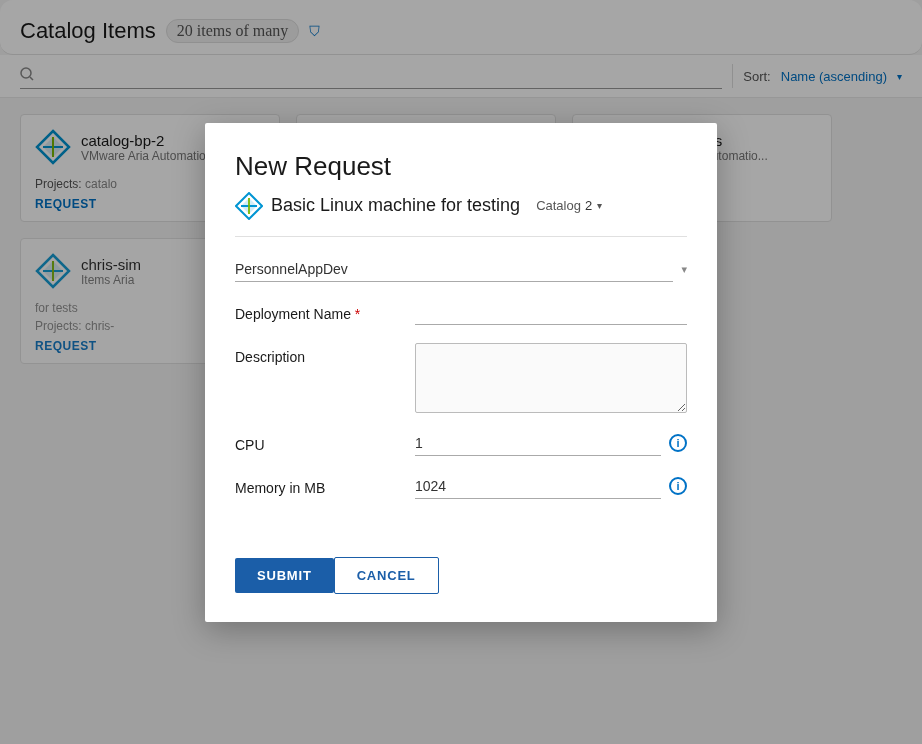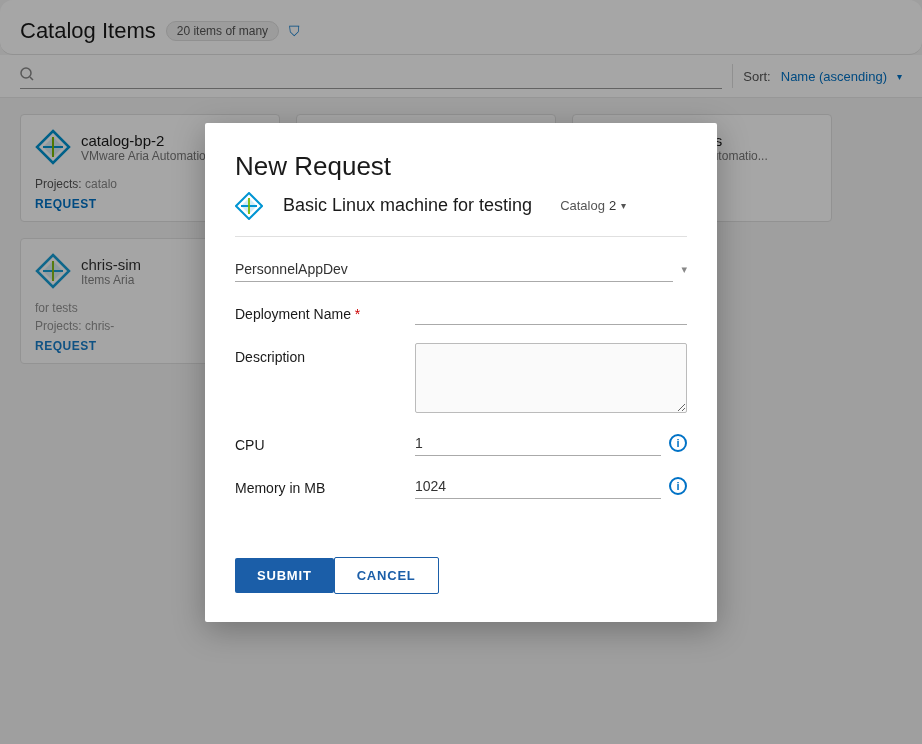--- a/index.html
+++ b/index.html
@@ -24,23 +24,24 @@
     }
     .page-title {
       font-size: 22px;
       font-weight: 300;
       color: #1a1a1a;
     }
     .items-badge {
       background: #f0f0f0;
       border: 1px solid #ddd;
       border-radius: 12px;
-      font-size: 12px;
+      font-size: 16px;
       color: #555;
       padding: 2px 10px;
+      font-family: Liberation Serif, serif;
     }
     .filter-icon {
       color: #0072c6;
       font-size: 14px;
       cursor: pointer;
     }
 
     
     .toolbar {
       display: flex;
@@ -169,21 +170,21 @@
     }
     .modal-title {
       font-size: 26px;
       font-weight: 300;
       color: #1a1a1a;
       margin-bottom: 10px;
     }
     .modal-subtitle {
       display: flex;
       align-items: center;
-      gap: 20px;
+      gap: 8px;
     }
     .modal-subtitle-icon {
       width: 28px;
       height: 28px;
     }
     .modal-subtitle-text {
       font-size: 18px;
       font-weight: 400;
       color: #1a1a1a;
     }

